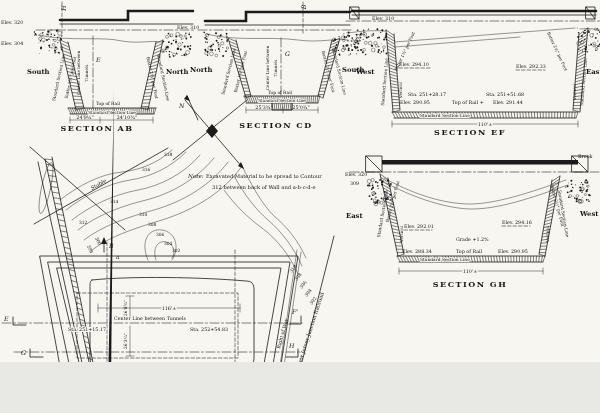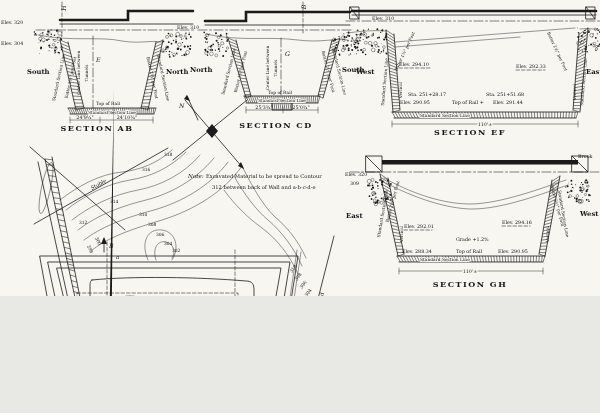--- a/index.html
+++ b/index.html
@@ -1,16 +1,16 @@
 <!DOCTYPE html>
 <html><head>
 <meta charset="utf-8">
 <style>
   html,body{margin:0;padding:0;background:#e8e8e4;}
-  #stage{position:relative;width:600px;height:296px;background:#f7f6f1;overflow:hidden;
+  #stage{position:relative;width:600px;height:362px;background:#f7f6f1;overflow:hidden;
          font-family:"DejaVu Serif", serif;}
   svg{display:block}
   .s{stroke:#1b1b1b;fill:none;stroke-width:.8;stroke-linecap:round}
   .thin{stroke-width:.45}
   .ln2{stroke-width:1.4}
   .thick{stroke-width:2.6}
   .dd{stroke-dasharray:9 2.5 2 2.5;stroke-width:.55}
   .dsh{stroke-dasharray:3.5 2;stroke-width:.55}
   .rung{stroke:#1b1b1b;stroke-width:.55;fill:none}
   .dot{fill:#1b1b1b}

